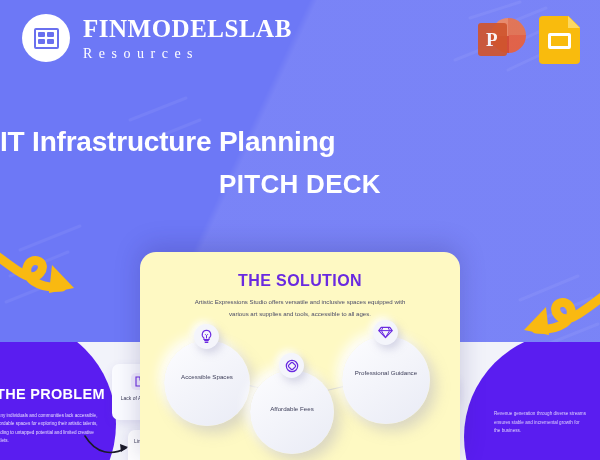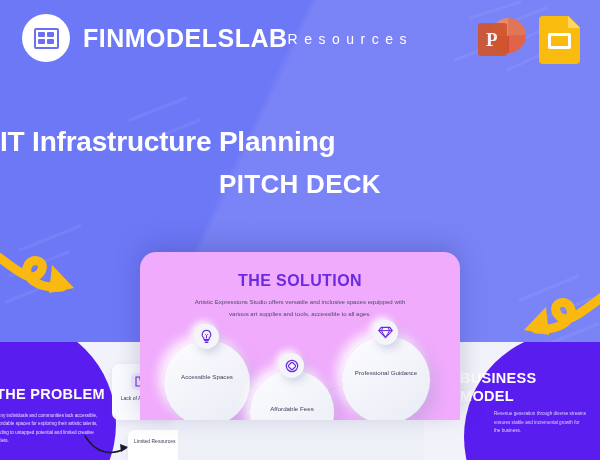--- a/index.html
+++ b/index.html
@@ -13,21 +13,21 @@
   
   .sheen{position:absolute;inset:0;pointer-events:none;
     background:linear-gradient(115deg,rgba(255,255,255,0) 0%,rgba(255,255,255,0) 38%,rgba(255,255,255,.085) 39%,rgba(255,255,255,.085) 100%);}
   .brushes{position:absolute;inset:0;pointer-events:none;opacity:.5;}
 
   
   .header{position:absolute;left:22px;top:14px;display:flex;align-items:center;gap:13px;}
   .logo-circle{width:48px;height:48px;border-radius:50%;background:#ffffff;display:flex;align-items:center;justify-content:center;flex:0 0 auto;}
   .logo-grid{width:25px;height:21px;border:2.5px solid #6a70ef;border-radius:2px;display:grid;grid-template-columns:1fr 1fr;grid-template-rows:1fr 1fr;gap:2.5px;padding:2.5px;box-sizing:border-box;}
   .logo-grid i{background:#6a70ef;border-radius:1px;display:block;}
-  .brand{display:flex;flex-direction:row;line-height:1;}
+  .brand{display:flex;flex-direction:column;line-height:1;font-family:Liberation Serif, serif;}
   .brand-main{color:#fff;font-size:25px;font-weight:bold;letter-spacing:.5px;}
   .brand-sub{color:#fff;font-size:14px;letter-spacing:6.5px;margin-top:6px;font-weight:400;}
 
   
   .badges{position:absolute;right:20px;top:16px;display:flex;gap:13px;align-items:flex-start;}
   .ppt{position:relative;width:48px;height:48px;}
   .ppt .sq{position:absolute;left:0;top:7px;width:29px;height:33px;background:#d0552e;border-radius:3px;opacity:.92;}
   .ppt .sq b{position:absolute;left:8px;top:6px;color:#fff;font-size:19px;font-weight:bold;font-family:"Liberation Serif",serif;}
   .ppt .circ{position:absolute;left:13px;top:2px;width:35px;height:35px;border-radius:50%;
     background:conic-gradient(from 0deg,#e8744d 0deg 90deg,#e8603d 90deg 180deg,#d9472a 180deg 270deg,#ef8a63 270deg 360deg);opacity:.93;}
@@ -65,21 +65,21 @@
   .slide-biz{position:absolute;right:0;bottom:0;width:176px;height:118px;background:#f2f3fa;overflow:hidden;border-top-left-radius:6px;}
   .biz-circle{position:absolute;right:-74px;top:-10px;width:210px;height:210px;border-radius:50%;background:#5a1df0;}
   .biz-title{position:absolute;right:44px;top:27px;width:96px;color:#fff;font-size:14.5px;font-weight:bold;line-height:1.25;letter-spacing:.3px;}
   .biz-body{position:absolute;right:14px;top:68px;width:92px;color:#ddd2fc;font-size:4.6px;line-height:1.9;}
   .biz-bar{position:absolute;background:#fff;border-radius:6px;box-shadow:0 3px 9px rgba(90,70,180,.12);}
   .biz-bar .tr{position:absolute;left:8px;bottom:6px;height:2.2px;border-radius:2px;background:#1fc7a0;}
   .biz-chip{position:absolute;left:-8px;top:40px;width:34px;height:26px;background:#fff;border-radius:6px;box-shadow:0 3px 9px rgba(90,70,180,.12);}
   .biz-chip .tr{position:absolute;left:7px;top:13px;width:16px;height:2.2px;border-radius:2px;background:#1fc7a0;}
 
   
-  .solution{position:absolute;left:140px;top:252px;width:320px;height:168px;background:#f0abfc;border-radius:16px 16px 0 0;box-shadow:0 -6px 26px rgba(40,30,110,.22);overflow:hidden;}
+  .solution{position:absolute;left:140px;top:252px;width:320px;height:208px;background:#fef9c3;border-radius:16px 16px 0 0;box-shadow:0 -6px 26px rgba(40,30,110,.22);overflow:hidden;}
   .sol-title{position:absolute;left:0;right:0;top:20px;text-align:center;color:#6a2ae0;font-size:16px;letter-spacing:.4px;font-weight:600;}
   .sol-body{position:absolute;left:48px;right:48px;top:44px;text-align:center;color:#4a4b66;font-size:6.1px;line-height:2.0;}
   .bubble{position:absolute;border-radius:50%;background:linear-gradient(145deg,#fdfdff,#e9ebf5);
     box-shadow:6px 7px 14px rgba(150,150,190,.34),-5px -5px 12px rgba(255,255,255,.95);}
   .bubble .cap{position:absolute;left:0;right:0;text-align:center;color:#3c3d58;font-size:6.2px;line-height:1.6;}
   .ic-badge{position:absolute;width:25px;height:25px;border-radius:50%;background:#f4f5fb;
     box-shadow:3px 4px 8px rgba(150,150,190,.38),-3px -3px 7px rgba(255,255,255,.95);display:flex;align-items:center;justify-content:center;}
   .connector{position:absolute;height:1.3px;background:rgba(180,182,205,.5);border-radius:2px;}
 </style>
 </head>
@@ -181,21 +181,20 @@
       <div class="biz-chip">
         <div class="tr"></div>
       </div>
 
       <div class="biz-bar" style="left:-62px;top:34px;width:98px;height:26px;">
 
         <div class="tr" style="width:80px;"></div>
       </div>
 
       <div class="biz-circle"></div>
-      <div class="biz-title">BUSINESS MODEL</div>
       <div class="biz-body">Revenue generation through diverse streams ensures stable and incremental growth for the business.</div>
     </div>
   </div>
 
   <div class="solution">
     <div class="sol-title">THE SOLUTION</div>
     <div class="sol-body">Artistic Expressions Studio offers versatile and inclusive spaces equipped with various art supplies and tools, accessible to all ages.</div>
 
     <div class="connector" style="left:72px;top:133px;width:74px;transform:rotate(13deg);"></div>
     <div class="connector" style="left:170px;top:133px;width:76px;transform:rotate(-13deg);"></div>

